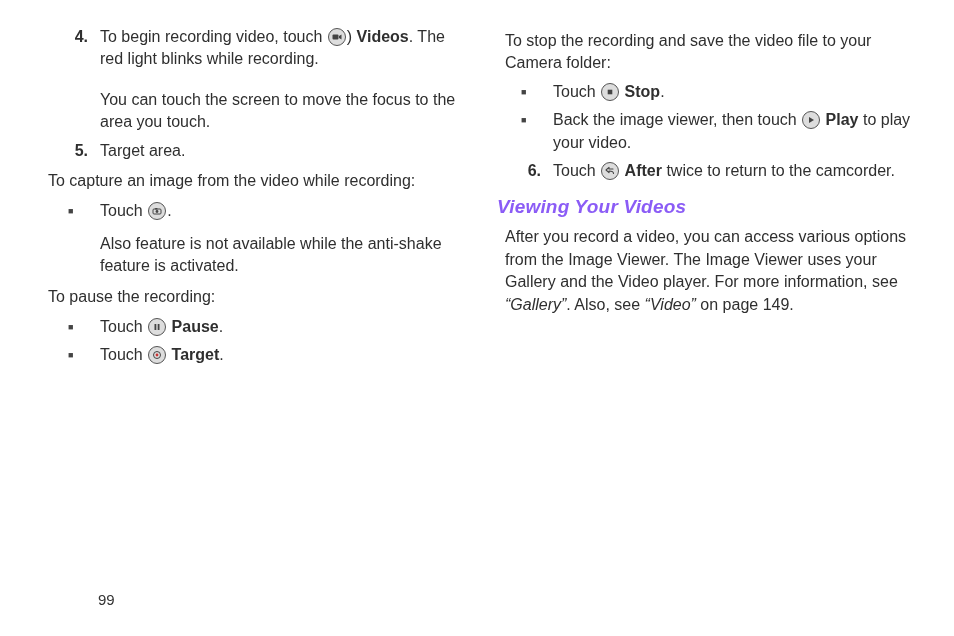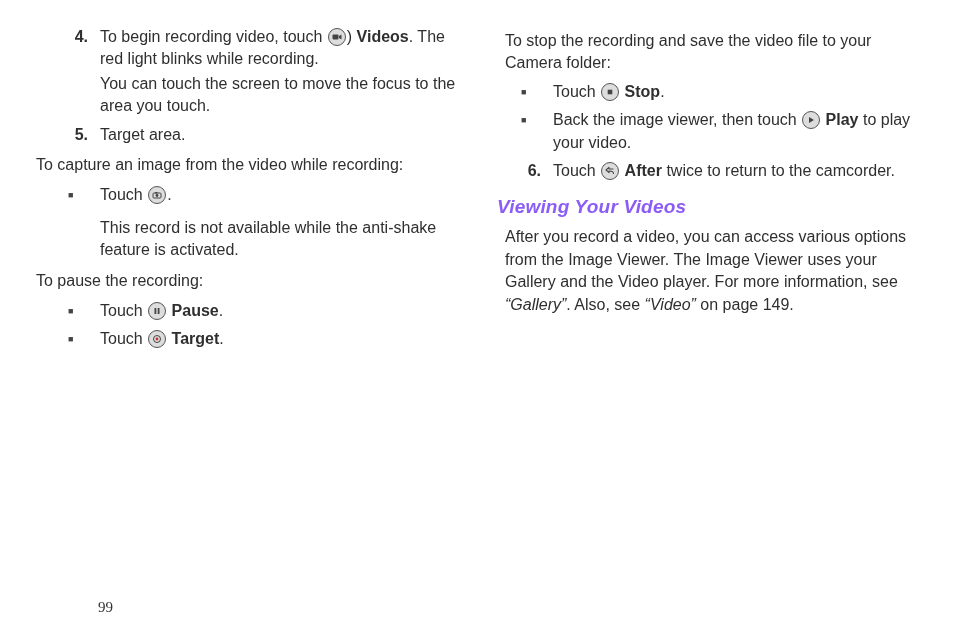--- a/index.html
+++ b/index.html
@@ -16,22 +16,22 @@
     padding: 26px 28px 0 28px;
     gap: 40px;
   }
   .col {
     flex: 1 1 50%;
     min-width: 0;
   }
   .ol-item { display: flex; margin: 0 0 6px 40px; line-height: 1.4; }
   .ol-num { font-weight: 700; width: 32px; flex: 0 0 32px; text-align: right; padding-right: 12px; }
   .ol-body { flex: 1; }
-  .ol-para { margin-top: 2px; }
-  .para-l1 { margin: 8px 0 8px 8px; line-height: 1.4; }
+  .ol-para { margin-top: 18px; }
+  .para-l1 { margin: 8px 0 8px 20px; line-height: 1.4; }
   .bullet-item { display: flex; margin: 6px 0 6px 40px; line-height: 1.4; }
   .bullet-mark { flex: 0 0 32px; font-size: 9px; padding-top: 5px; color: #444; }
   .bullet-body { flex: 1; }
   .bullet-sub { margin-top: 10px; }
   .heading {
     color: #8b5cf6;
     font-style: italic;
     font-weight: 700;
     font-size: 19px;
     margin: 14px 0 8px 0;
@@ -50,24 +50,23 @@
     border-radius: 50%;
     background: #ddd;
     position: relative;
     top: -1px;
     margin: 0 1px;
   }
   .inline-icon svg { width: 10px; height: 10px; display:block; }
   .page-num {
     position: absolute;
     left: 98px;
-    bottom: 20px;
+    bottom: 28px;
     font-size: 15px;
     color: #333;
-    font-family: Liberation Serif, serif;
   }
 </style>
 </head>
 <body>
 
 <div class="page">
 
   <div class="col">
 
     <div class="ol-item">
@@ -93,21 +92,21 @@
     <div class="bullet-item">
       <div class="bullet-mark">■</div>
       <div class="bullet-body">
         <span>Touch </span><span class="inline-icon">
             <svg viewBox="0 0 10 10">
               <rect x="1" y="3" width="8" height="5" rx="1" fill="none" stroke="#444" stroke-width="1"></rect>
               <rect x="3.2" y="2" width="2.2" height="1.5" fill="#444"></rect>
               <circle cx="5" cy="5.5" r="1.4" fill="#444"></circle>
             </svg>
           </span><span>.</span>
-        <div class="bullet-sub">This record is not available while the anti-shake feature is activated.</div>
+        <div class="bullet-sub">Also feature is not available while the anti-shake feature is activated.</div>
       </div>
     </div>
 
     <div class="para-l1">To pause the recording:</div>
 
     <div class="bullet-item">
       <div class="bullet-mark">■</div>
       <div class="bullet-body">
         <span>Touch </span><span class="inline-icon">
             <svg viewBox="0 0 10 10">

